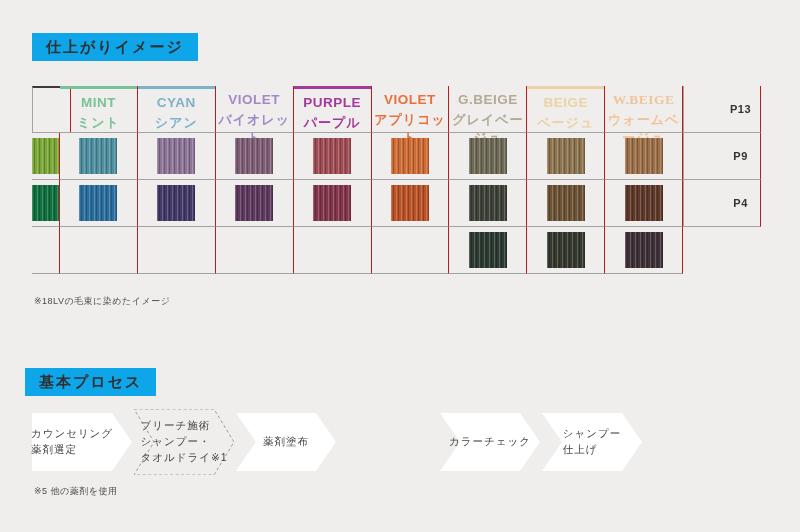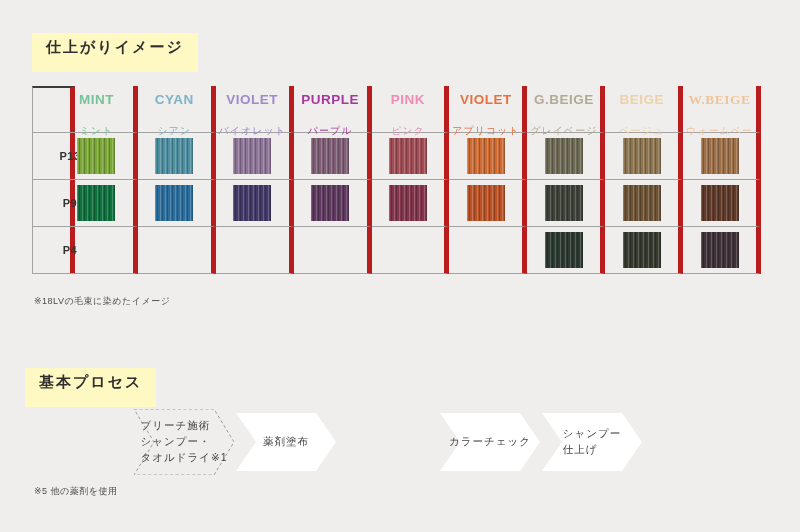--- a/index.html
+++ b/index.html
@@ -8,58 +8,58 @@
     font-family:"Liberation Sans","DejaVu Sans",sans-serif;
     background:#efeeec;
     position:relative;
     overflow:hidden;
   }
   .page { position:absolute; inset:0; }
 
   
   .section-title {
     position:absolute;
-    background:#fef9c3;
+    background:#0ea5e9;
     color:#2f2f2f;
     font-size:15px;
     font-weight:700;
     letter-spacing:2px;
-    padding:6px 14px 18px 14px;
+    padding:6px 14px 7px 14px;
     line-height:1;
   }
   #finish-title { left:32px; top:33px; }
   #process-title { left:25px; top:368px; }
 
   
   .ftable {
     position:absolute;
     left:32px; top:86px;
     width:729px; height:188px;
     display:grid;
     grid-template-columns:28px repeat(9,1fr);
     grid-auto-rows:47px;
   }
   .cell {
-    border-right:5px solid #b91c1c;
+    border-right:1px solid #b91c1c;
     border-bottom:1px solid #a3a3a3;
     display:flex; align-items:center; justify-content:center;
     background:transparent;
   }
   .cell.first-col { border-left:1px solid #a3a3a3;padding-left:37px; }
   .corner-cell { border-top:2px solid #3b3b3b; }
   .head-cell {
     flex-direction:column; justify-content:flex-start; align-items:stretch;
     text-align:center;
   }
   .accent-bar { height:7px; width:100%; }
   .col-name {
     font-size:13.5px; font-weight:700; letter-spacing:0.5px;
     margin-top:7px; line-height:1.1;
   }
-  .col-kana { font-size:10px; letter-spacing:1px; margin-top:16px; }
+  .col-kana { font-size:13px; letter-spacing:1px; margin-top:3px;font-weight:bold; }
   .row-label { font-size:11px; font-weight:700; color:#333; letter-spacing:0.5px; }
   .swatch {
     width:38px; height:36px;
     background-image:
       repeating-linear-gradient(90deg,
         rgba(255,255,255,0.20) 0px, rgba(255,255,255,0.20) 1px,
         rgba(255,255,255,0.00) 1px, rgba(255,255,255,0.00) 2px,
         rgba(0,0,0,0.22) 2px, rgba(0,0,0,0.22) 3px,
         rgba(0,0,0,0.00) 3px, rgba(0,0,0,0.00) 5px);
   }
@@ -112,25 +112,20 @@
         <div class="accent-bar" style="background: rgb(160, 138, 200);"></div>
         <div class="col-name" style="color: rgb(160, 138, 200);">VIOLET</div>
         <div class="col-kana" style="color: rgb(160, 138, 200);">バイオレット</div>
       </div>
       <div class="cell head-cell">
         <div class="accent-bar" style="background: rgb(165, 57, 155);"></div>
         <div class="col-name" style="color: rgb(165, 57, 155);">PURPLE</div>
         <div class="col-kana" style="color: rgb(165, 57, 155);">パープル</div>
       </div>
       <div class="cell head-cell">
-        <div class="accent-bar" style="background: rgb(240, 140, 181);"></div>
-        <div class="col-name" style="color: rgb(240, 140, 181);">PINK</div>
-        <div class="col-kana" style="color: rgb(240, 140, 181);">ピンク</div>
-      </div>
-      <div class="cell head-cell">
         <div class="accent-bar" style="background: rgb(232, 112, 63);"></div>
         <div class="col-name" style="color: rgb(232, 112, 63);">VIOLET</div>
         <div class="col-kana" style="color: rgb(232, 112, 63);">アプリコット</div>
       </div>
       <div class="cell head-cell">
         <div class="accent-bar" style="background: rgb(179, 169, 148);"></div>
         <div class="col-name" style="color: rgb(179, 169, 148);">G.BEIGE</div>
         <div class="col-kana" style="color: rgb(179, 169, 148);">グレイベージュ</div>
       </div>
       <div class="cell head-cell">
@@ -221,20 +216,28 @@
       <div class="cell">
         <div class="swatch" style="background-color: rgb(62, 49, 56);"></div>
       </div>
     </div>
 
   <div class="note" id="finish-note">※18LVの毛束に染めたイメージ</div>
 
   <div class="section-title" id="process-title">基本プロセス</div>
 
   <div class="flow" id="flow">
+      <div class="chev" style="left: 0px;">
+        <svg viewBox="0 0 100 58" preserveAspectRatio="none">
+          <path d="M0,0 L80,0 L100,29 L80,58 L0,58 Z" fill="#ffffff"></path>
+        </svg>
+        <div class="chev-text">
+          <div class="lines">カウンセリング<br>薬剤選定</div>
+        </div>
+      </div>
       <div class="chev notched dashed" style="left: 102px;">
         <svg viewBox="0 0 100 66" preserveAspectRatio="none">
           <path d="M0,0 L80,0 L100,33 L80,66 L0,66 L20,33 Z" fill="none" stroke="#9c9c9c" stroke-width="1" stroke-dasharray="3,2.5"></path>
         </svg>
         <div class="chev-text">
           <div class="lines">ブリーチ施術<br>シャンプー・<br>タオルドライ※1</div>
         </div>
       </div>
       <div class="chev notched" style="left: 204px;">
         <svg viewBox="0 0 100 58" preserveAspectRatio="none">

